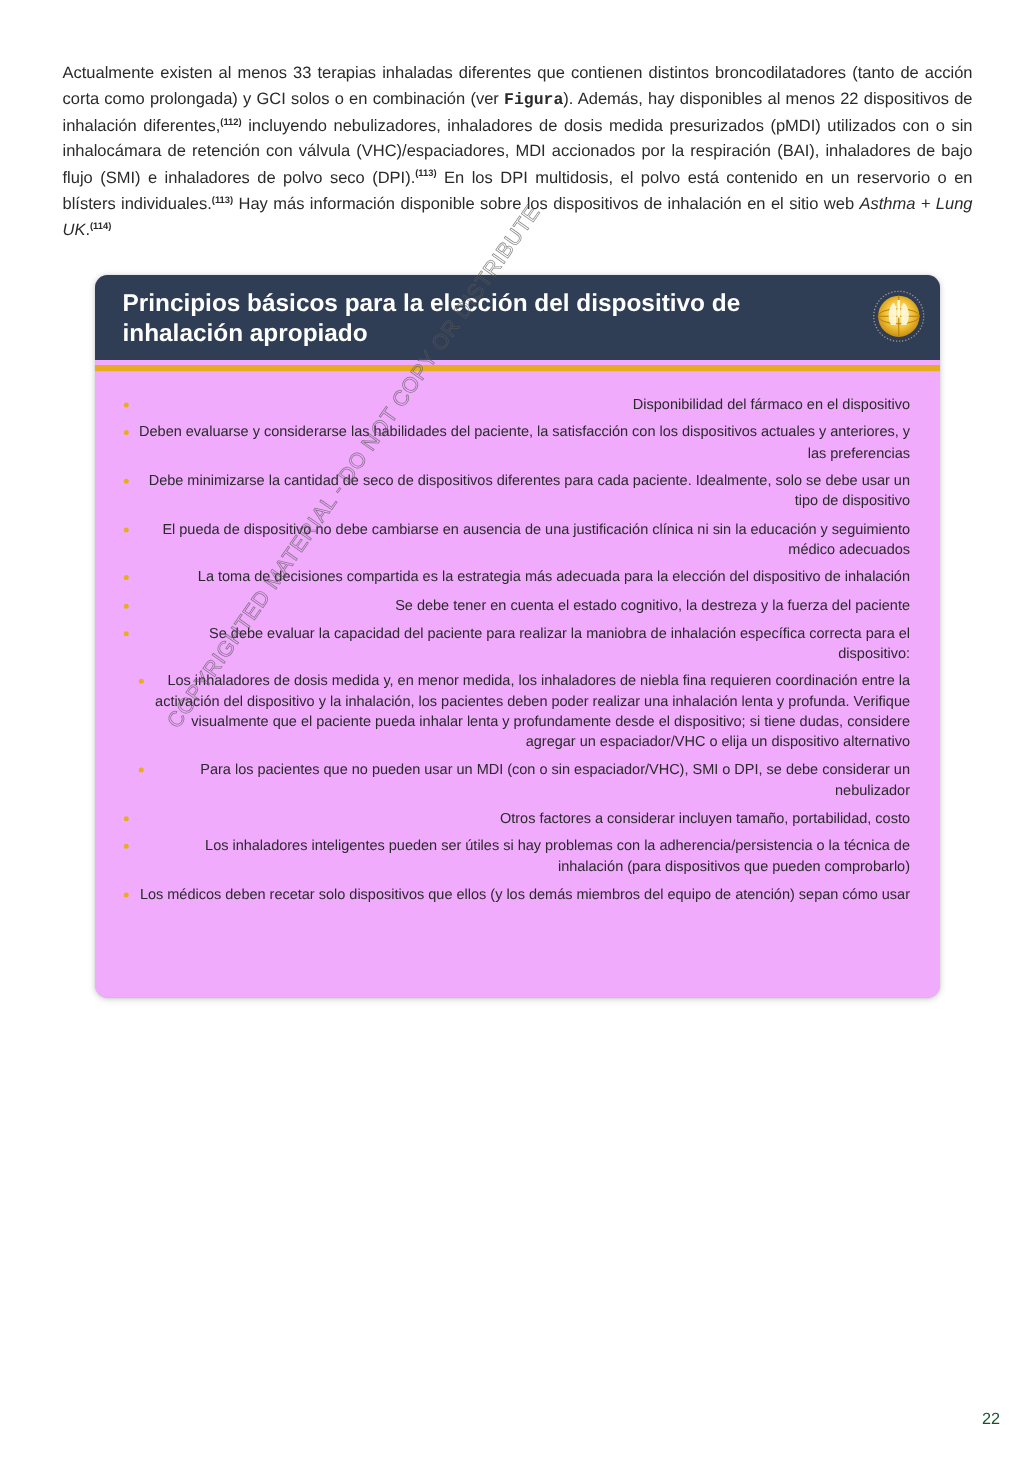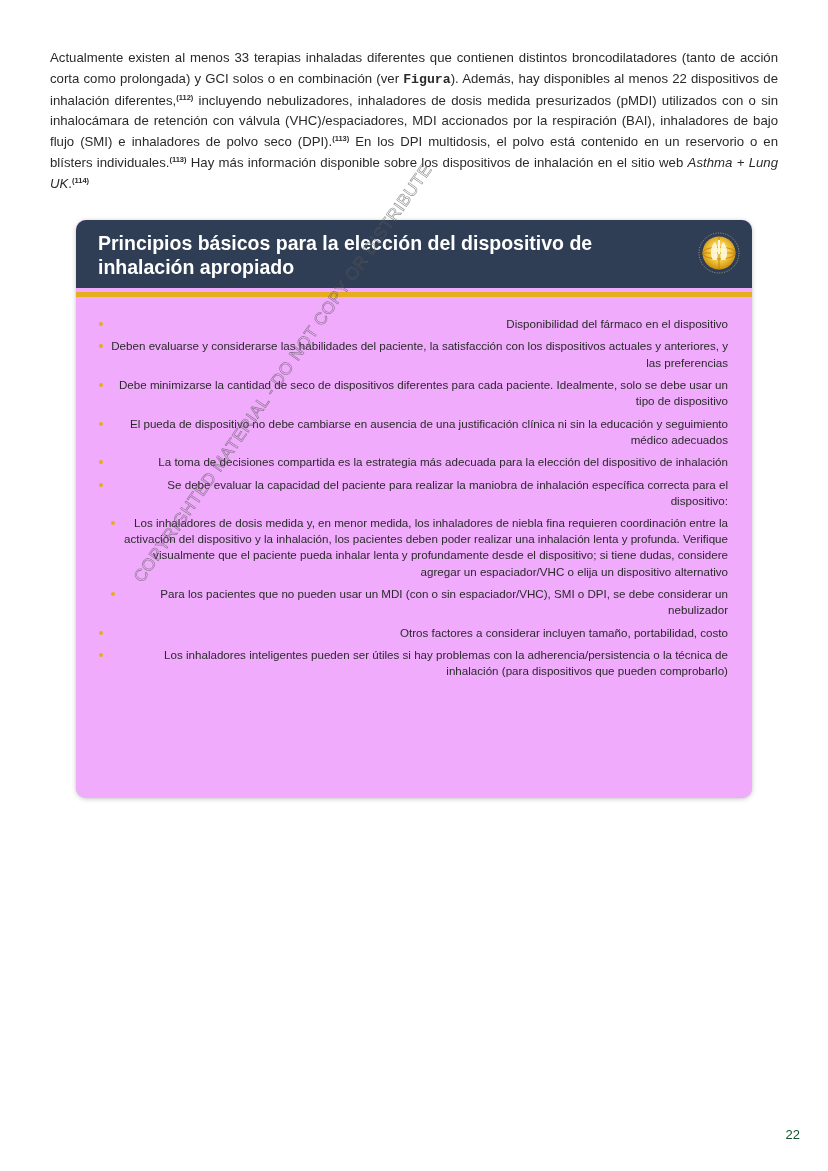--- a/index.html
+++ b/index.html
@@ -107,28 +107,30 @@
   </div>
   <div class="gold-bar"></div>
 
   <div class="card-body">
     <ul class="bullets">
       <li>Disponibilidad del fármaco en el dispositivo</li>
       <li>Deben evaluarse y considerarse las habilidades del paciente, la satisfacción con los dispositivos actuales y anteriores, y las preferencias</li>
       <li>Debe minimizarse la cantidad de seco de dispositivos diferentes para cada paciente. Idealmente, solo se debe usar un tipo de dispositivo</li>
       <li>El pueda de dispositivo no debe cambiarse en ausencia de una justificación clínica ni sin la educación y seguimiento médico adecuados</li>
       <li>La toma de decisiones compartida es la estrategia más adecuada para la elección del dispositivo de inhalación</li>
+      <li>Se debe tener en cuenta el estado cognitivo, la destreza y la fuerza del paciente</li>
       <li>
         <span>Se debe evaluar la capacidad del paciente para realizar la maniobra de inhalación específica correcta para el dispositivo:</span>
         <ul class="sub">
           <li>Los inhaladores de dosis medida y, en menor medida, los inhaladores de niebla fina requieren coordinación entre la activación del dispositivo y la inhalación, los pacientes deben poder realizar una inhalación lenta y profunda. Verifique visualmente que el paciente pueda inhalar lenta y profundamente desde el dispositivo; si tiene dudas, considere agregar un espaciador/VHC o elija un dispositivo alternativo</li>
           <li>Para los pacientes que no pueden usar un MDI (con o sin espaciador/VHC), SMI o DPI, se debe considerar un nebulizador</li>
         </ul>
       </li>
       <li>Otros factores a considerar incluyen tamaño, portabilidad, costo</li>
       <li>Los inhaladores inteligentes pueden ser útiles si hay problemas con la adherencia/persistencia o la técnica de inhalación (para dispositivos que pueden comprobarlo)</li>
+      <li>Los médicos deben recetar solo dispositivos que ellos (y los demás miembros del equipo de atención) sepan cómo usar</li>
     </ul>
   </div>
 </section>
 
 <div class="watermark">COPYRIGHTED MATERIAL - DO NOT COPY OR DISTRIBUTE</div>
 
 <div class="page-number">22</div>
 
 </body></html>

